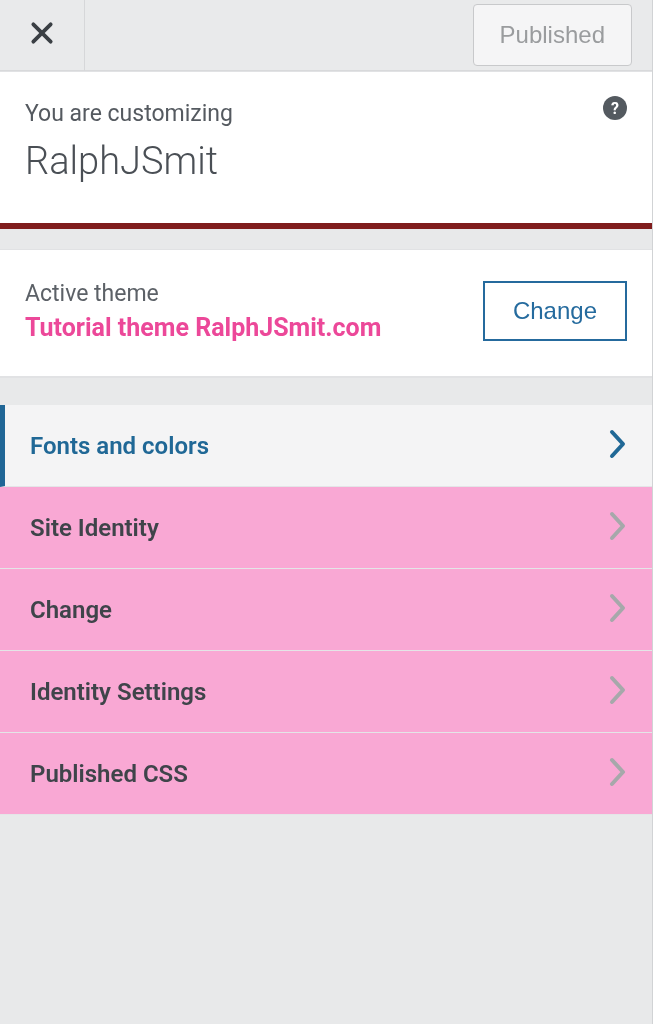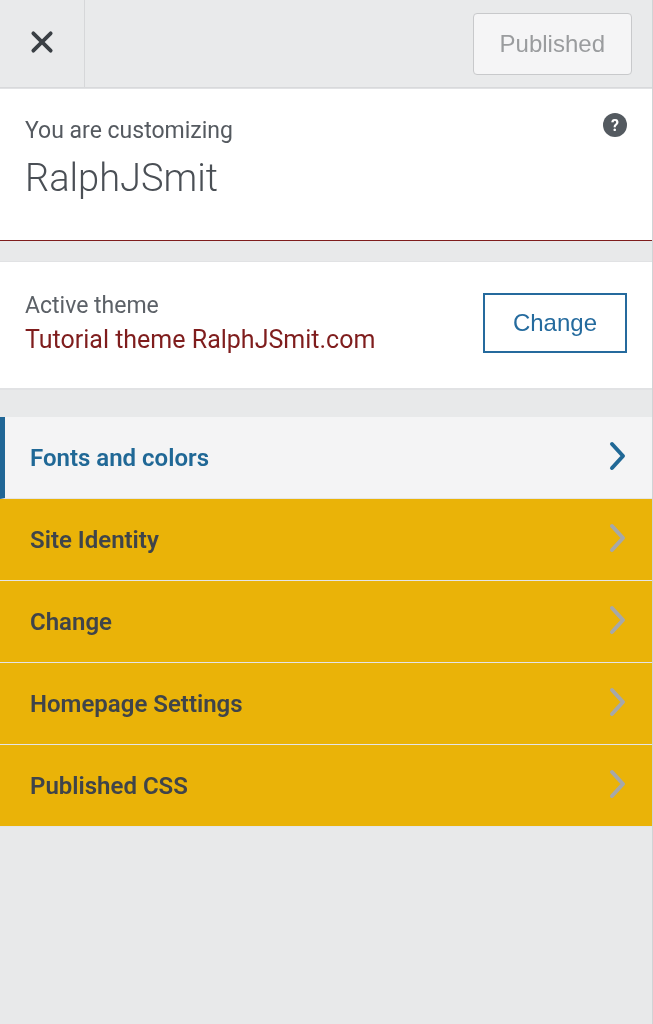--- a/index.html
+++ b/index.html
@@ -9,21 +9,21 @@
     }
     body {
       font-family: -apple-system, BlinkMacSystemFont, "Segoe UI", Roboto, Helvetica, Arial, sans-serif;
       background: #e8e9ea;
       width: 653px;
       height: 1024px;
       overflow: hidden;
       border-right: 1px solid #d1d3d5;
     }
     .topbar {
-      height: 88px;
+      height: 71px;
       background: #e9eaeb;
       border-bottom: 1px solid #d8d9db;
       display: flex;
       align-items: center;
       justify-content: space-between;
       padding-right: 20px;
       gap: 47px;
     }
     .close-btn {
       width: 85px;
@@ -44,21 +44,21 @@
       color: #9a9c9e;
       font-size: 24px;
       padding: 16px 26px;
       border-radius: 4px;
       cursor: default;
       font-weight: 400;
     }
     .header-panel {
       background: #ffffff;
       padding: 28px 25px 40px 25px;
-      border-bottom: 1px solid #7f1d1d;
+      border-bottom: 6px solid #7f1d1d;
       border-top: 1px solid #e1e2e4;
       position: relative;
     }
     .header-panel .subtitle {
       color: #555a60;
       font-size: 23px;
       font-weight: 400;
       margin-bottom: 12px;
     }
     .header-panel .title {
@@ -96,23 +96,23 @@
       justify-content: space-between;
       gap: 24px;
     }
     .theme-info .label {
       color: #5c6167;
       font-size: 23px;
       font-weight: 400;
       margin-bottom: 6px;
     }
     .theme-info .name {
-      color: #7f1d1d;
+      color: #ec4899;
       font-size: 25px;
-      font-weight: 400;
+      font-weight: 700;
     }
     .change-btn {
       border: 2px solid #256a9d;
       color: #256b9e;
       background: #ffffff;
       font-size: 24px;
       padding: 14px 28px;
       border-radius: 0;
       cursor: pointer;
       font-weight: 400;
@@ -120,21 +120,21 @@
     }
     .menu-list {
       background: #ffffff;
     }
     .menu-item {
       display: flex;
       align-items: center;
       justify-content: space-between;
       padding: 0 25px 0 30px;
       height: 82px;
-      background: #eab308;
+      background: #f9a8d4;
       border-bottom: 1px solid #e4e5e7;
       cursor: pointer;
     }
     .menu-item.active {
       background: #f4f4f5;
       border-left: 5px solid #206696;
       padding-left: 25px;
     }
     .menu-item .label {
       font-size: 24px;
@@ -212,21 +212,21 @@
   <div class="menu-item">
     <span class="label">Change</span>
     <span class="chevron">
       <svg viewBox="0 0 18 30" fill="none">
           <path d="M3 3 L14 15 L3 27" stroke="#a6a8aa" stroke-width="4" stroke-linecap="round" stroke-linejoin="round"></path>
         </svg>
     </span>
   </div>
 
   <div class="menu-item">
-    <span class="label">Homepage Settings</span>
+    <span class="label">Identity Settings</span>
     <span class="chevron">
       <svg viewBox="0 0 18 30" fill="none">
           <path d="M3 3 L14 15 L3 27" stroke="#a6a8aa" stroke-width="4" stroke-linecap="round" stroke-linejoin="round"></path>
         </svg>
     </span>
   </div>
 
   <div class="menu-item">
     <span class="label">Published CSS</span>
     <span class="chevron">

